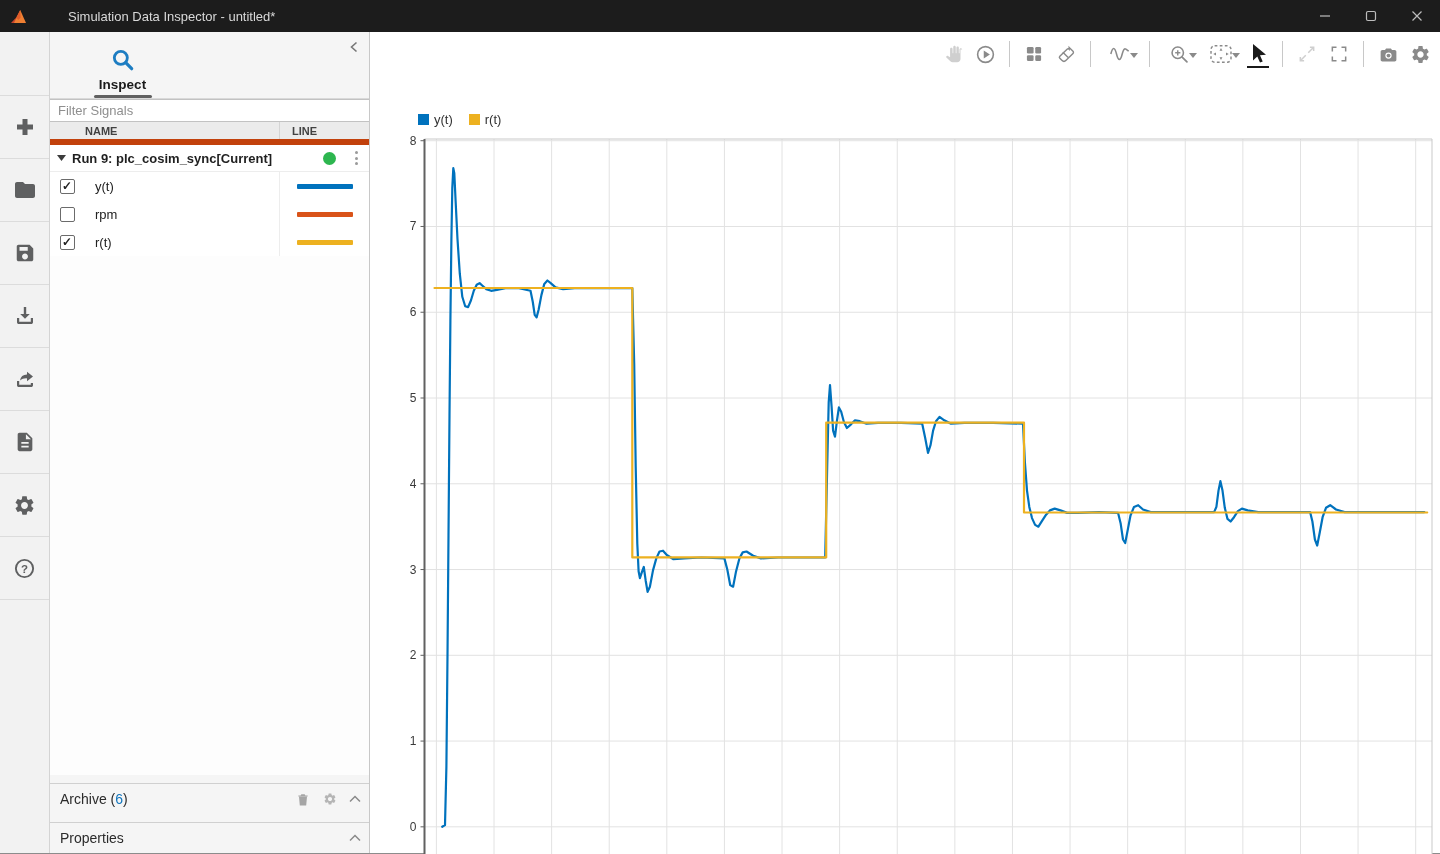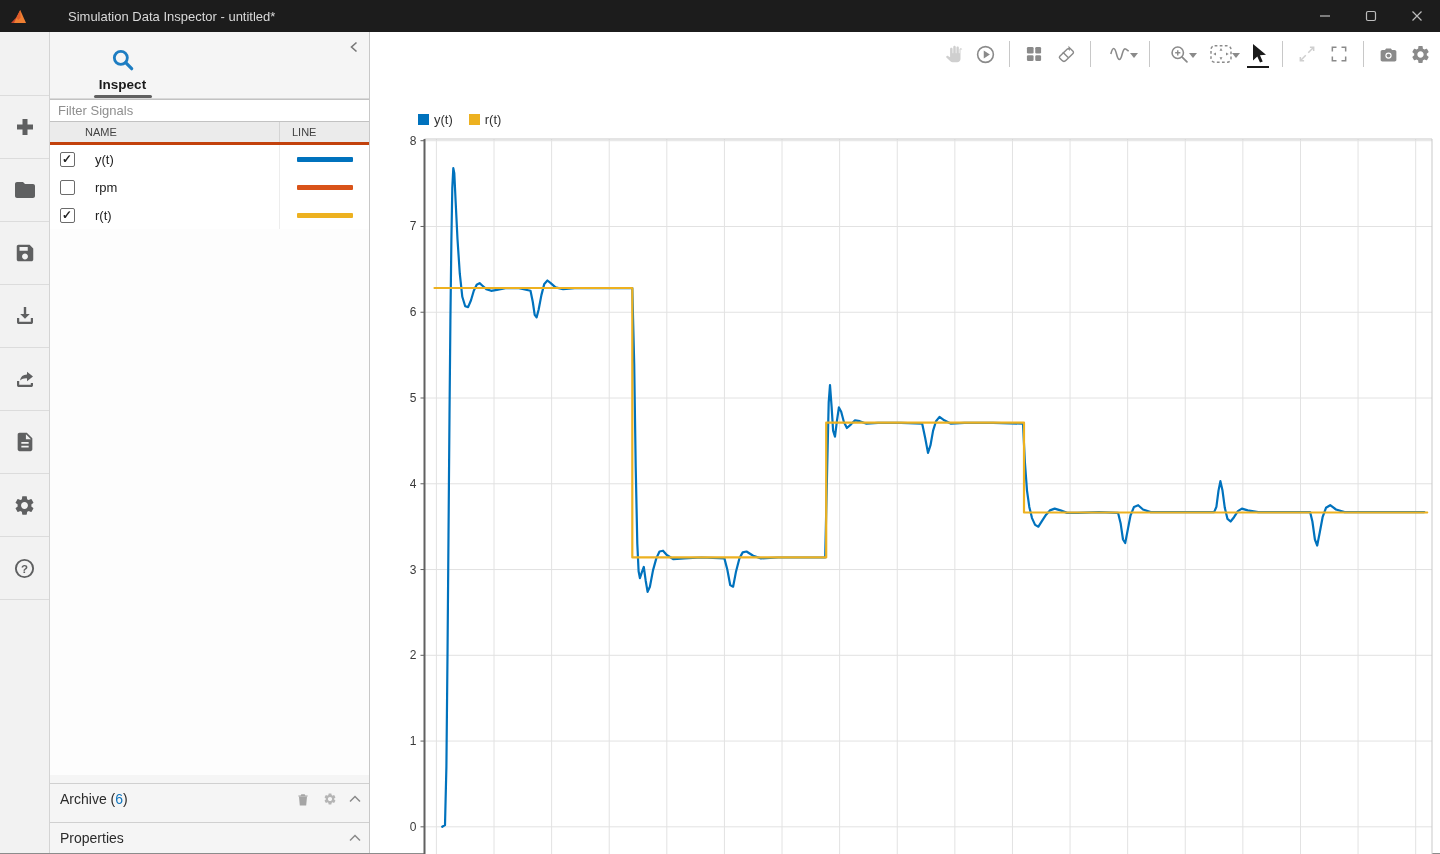--- a/index.html
+++ b/index.html
@@ -28,21 +28,21 @@
   .tab { width:145px; display:flex; flex-direction:column; align-items:center; justify-content:flex-end; padding-bottom:6px; gap:4px; cursor:pointer; position:relative; border:none; background:transparent; }
   .tab .tlabel { font-size:13.5px; color:#2b2b2b; }
   .tab.active .tlabel { font-weight:bold; color:#1a1a1a; }
   .tab.active::after { content:""; position:absolute; bottom:0; left:50%; transform:translateX(-50%); width:58px; height:3px; background:#606060; border-radius:2px; }
   .collapsebtn { position:absolute; top:6px; right:6px; width:18px; height:18px; border:none; background:transparent; display:grid; place-items:center; cursor:pointer; }
 
   .filterwrap { padding:0; background:#fff; }
   .filterinput { width:100%; height:23px; border:1px solid #c2c2c2; border-left:none; border-right:none; padding:0 8px; font-size:13px; color:#7f1d1d; background:#fff; outline:none; }
   .filterinput::placeholder { color:#8f8f8f; }
 
-  .thead { height:23px; display:flex; align-items:center; background:#ebebeb; border-bottom:3px solid #c2410c; font-size:11px; font-weight:normal; color:#424242; }
+  .thead { height:23px; display:flex; align-items:center; background:#ebebeb; border-bottom:6px solid #c2410c; font-size:11px; font-weight:bold; color:#424242; }
   .col-check { width:34px; }
   .col-name { flex:1; padding-left:1px; }
   .col-line { width:90px; border-left:1px solid #d4d4d4; padding-left:12px; align-self:stretch; display:flex; align-items:center; }
 
   .tablebody { flex:1; background:#fdfdfd; display:flex; flex-direction:column; overflow:hidden; }
   .runrow { height:27px; background:#fff; display:flex; align-items:center; border-bottom:1px solid #ededed; cursor:pointer; position:relative; }
   .runrow .expander { width:22px; display:grid; place-items:center; }
   .runlabel { font-size:13px; font-weight:bold; color:#1f1f1f; }
   .rundot { width:13px; height:13px; border-radius:50%; position:absolute; left:273px; }
   .runmenu { position:absolute; left:298px; width:16px; height:22px; display:flex; flex-direction:column; justify-content:center; gap:2.5px; align-items:center; border:none; background:transparent; cursor:pointer; }
@@ -181,20 +181,34 @@
         <input class="filterinput" type="text" placeholder="Filter Signals" style="">
       </div>
 
       <div class="thead">
         <div class="col-check"></div>
         <div class="col-name">NAME</div>
         <div class="col-line">LINE</div>
       </div>
 
       <div class="tablebody">
+        <div class="runrow">
+          <span class="expander">
+            <svg width="9" height="6" viewBox="0 0 9 6">
+                <polygon points="0,0 9,0 4.5,6" fill="#3c3c3c"></polygon>
+              </svg>
+          </span>
+          <span class="runlabel">Run 9: plc_cosim_sync[Current]</span>
+          <span class="rundot" style="background: rgb(45, 182, 79);"></span>
+          <button class="runmenu">
+              <i></i>
+              <i></i>
+              <i></i>
+            </button>
+        </div>
 
         <div class="sigrow">
           <span class="cbcell">
               <span class="cb">✓</span>
             </span>
           <span class="signame">y(t)</span>
           <span class="linecell">
               <span class="swatch" style="background: rgb(0, 114, 189);"></span>
             </span>
         </div>

